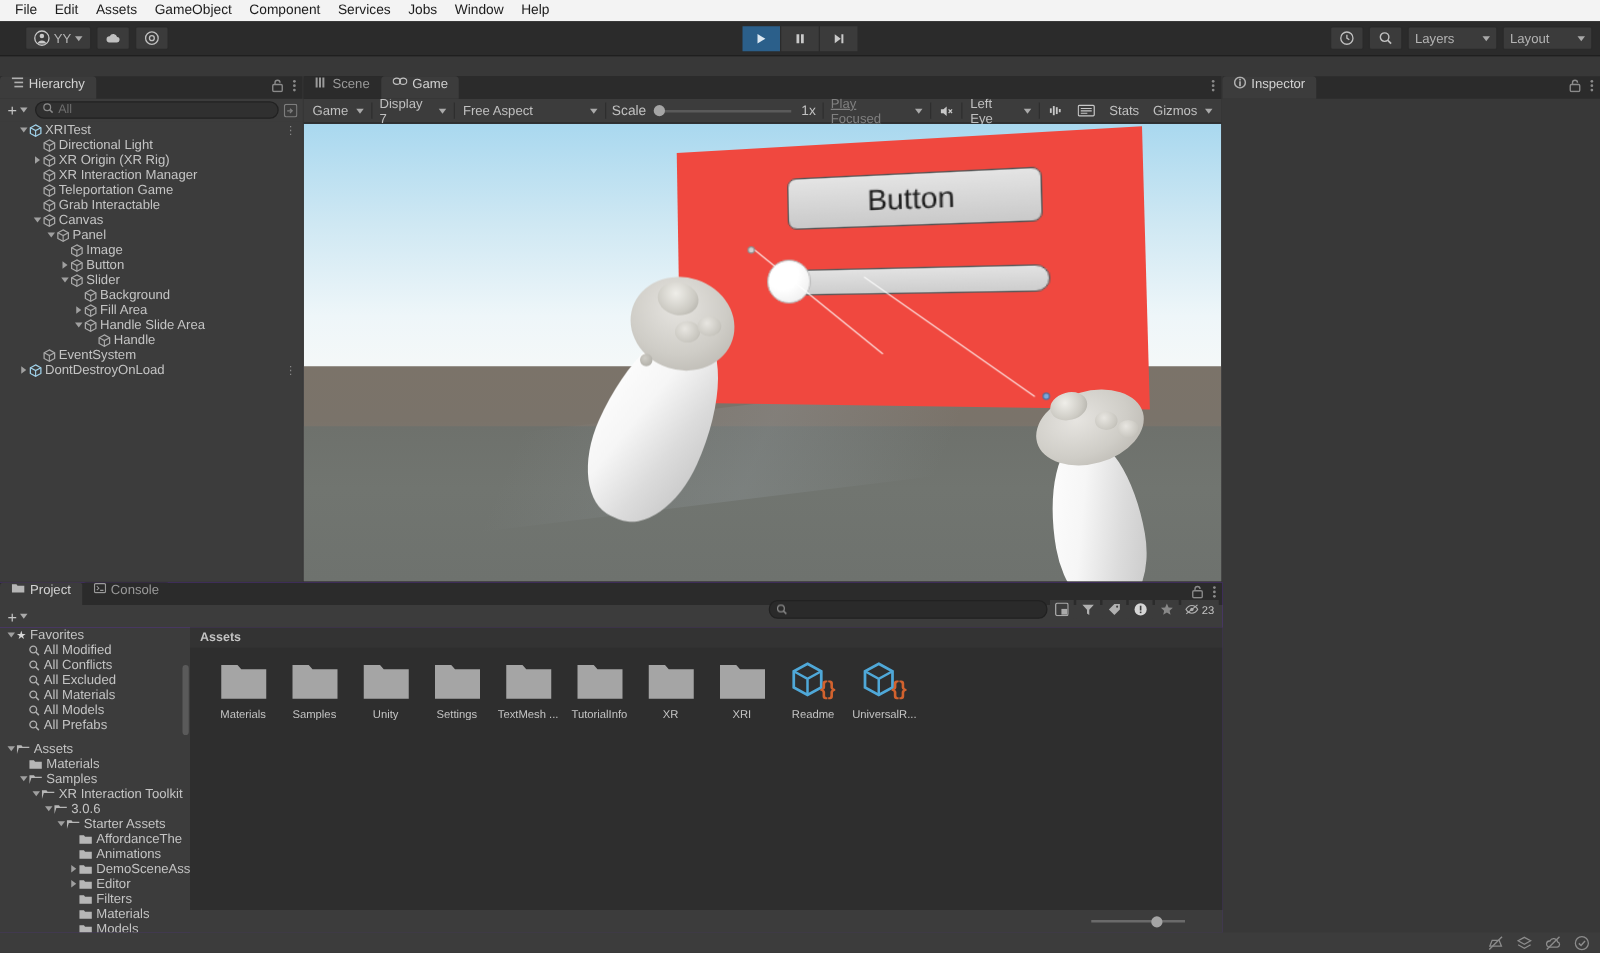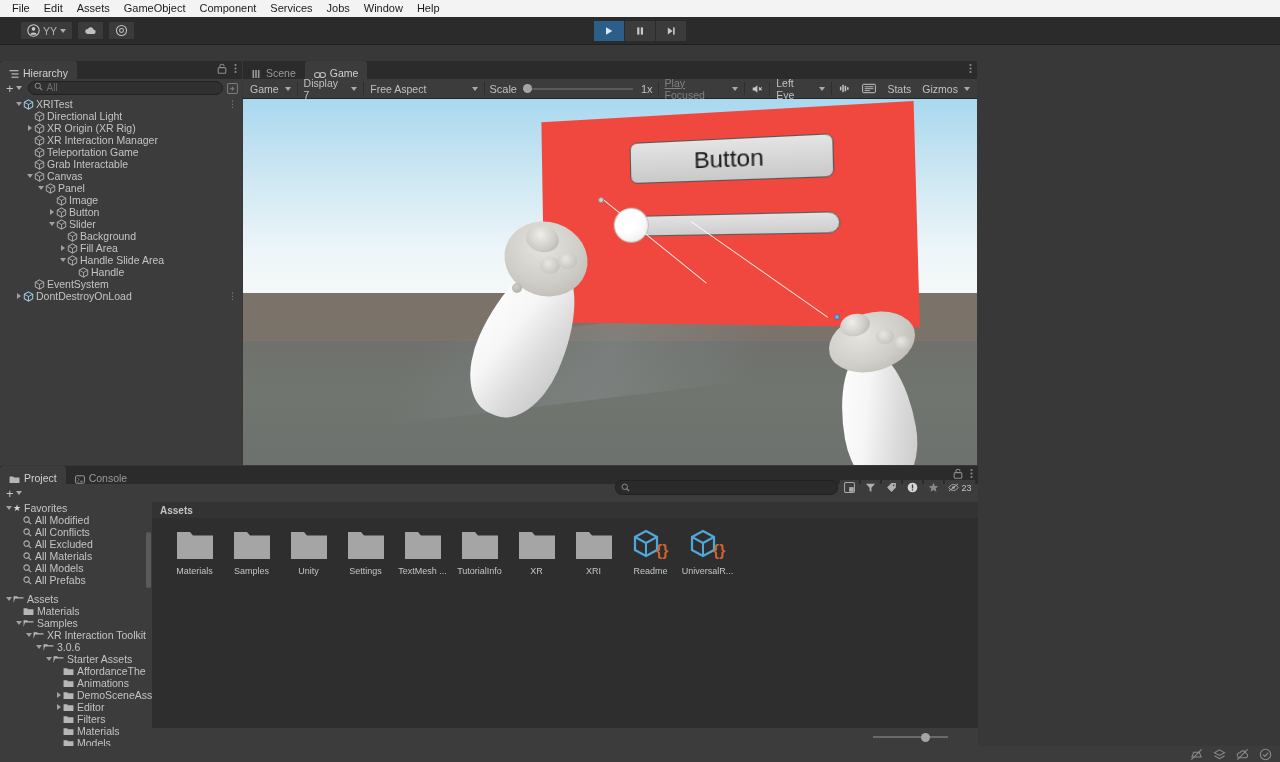--- a/index.html
+++ b/index.html
@@ -74,21 +74,21 @@
     color: #b4b4b4; font-size: 10.5px; min-width: 72px; justify-content: space-between;
   }
   .caret { width: 0; height: 0; border-left: 3px solid transparent; border-right: 3px solid transparent; border-top: 4px solid #aaa; }
 
   
   .panel-tabs {
     height: 18px; background: #2b2b2b; display: flex; align-items: flex-end;
     position: relative;
   }
   .ptab {
-    height: 18px; padding: 0 9px; display: flex; align-items: flex-end; gap: 4px;
+    height: 18px; padding: 0 9px; display: flex; align-items: flex-start; gap: 4px;
     font-size: 10.5px; color: #9a9a9a; background: #2b2b2b;
     border-top-left-radius: 3px; border-top-right-radius: 3px;
   }
   .ptab.active { background: #3c3c3c; color: #d2d2d2; }
   .tab-icons { position: absolute; right: 5px; top: 2px; display: flex; gap: 7px; align-items: center; color: #8a8a8a; }
 
   
   .hierarchy {
     position: absolute; left: 0; top: 61px; width: 242px; height: 404px;
     background: #383838; display: flex; flex-direction: column;
@@ -292,20 +292,42 @@
           </svg>
       </div>
       <div class="play-btn">
         <svg width="10" height="10" viewBox="0 0 10 10">
             <path d="M1.8 1.4 6.6 5 1.8 8.6z" fill="#c9c9c9"></path>
             <rect x="7.1" y="1.4" width="1.6" height="7.2" fill="#c9c9c9"></rect>
           </svg>
       </div>
     </div>
 
+    <div class="tb-right">
+      <div class="tb-btn">
+        <svg class="tb-icon" viewBox="0 0 16 16">
+          <circle cx="8" cy="8" r="6" fill="none" stroke="#c0c0c0" stroke-width="1.3"></circle>
+          <path d="M8 4.6V8l2.4 1.6" fill="none" stroke="#c0c0c0" stroke-width="1.3"></path>
+        </svg>
+      </div>
+      <div class="tb-btn">
+        <svg class="tb-icon" viewBox="0 0 16 16">
+          <circle cx="7" cy="7" r="4.2" fill="none" stroke="#c0c0c0" stroke-width="1.4"></circle>
+          <line x1="10.2" y1="10.2" x2="13.4" y2="13.4" stroke="#c0c0c0" stroke-width="1.6"></line>
+        </svg>
+      </div>
+      <div class="tb-select">
+        <span>Layers</span>
+        <span class="caret"></span>
+      </div>
+      <div class="tb-select">
+        <span>Layout</span>
+        <span class="caret"></span>
+      </div>
+    </div>
   </div>
 
   <div class="hierarchy">
     <div class="panel-tabs">
       <div class="ptab active">
         <svg width="10" height="10" viewBox="0 0 10 10">
           <rect x="0.5" y="1" width="9" height="1.3" fill="#b0b0b0"></rect>
           <rect x="2.5" y="4.3" width="7" height="1.3" fill="#b0b0b0"></rect>
           <rect x="2.5" y="7.6" width="7" height="1.3" fill="#b0b0b0"></rect>
         </svg>
@@ -638,20 +660,44 @@
       <div class="ctrl" style="left:575px;top:210px;width:140px;height:160px;">
         <div class="ctrl-body" style="left:24px;top:40px;width:72px;height:140px;transform:rotate(-10deg);"></div>
         <div class="ctrl-face" style="left:10px;top:4px;width:88px;height:58px;transform:rotate(-16deg);"></div>
         <div class="ctrl-stick" style="left:22px;top:5px;width:30px;height:22px;transform:rotate(-14deg);"></div>
         <div class="ctrl-btn-s" style="left:58px;top:20px;width:18px;height:15px;"></div>
         <div class="ctrl-btn-s" style="left:76px;top:27px;width:17px;height:14px;"></div>
       </div>
     </div>
   </div>
 
+  <div class="inspector">
+    <div class="panel-tabs">
+      <div class="ptab active">
+        <svg width="10" height="10" viewBox="0 0 10 10">
+          <circle cx="5" cy="5" r="4.3" fill="none" stroke="#b0b0b0" stroke-width="1.2"></circle>
+          <rect x="4.3" y="4" width="1.4" height="4" fill="#b0b0b0"></rect>
+          <rect x="4.3" y="2" width="1.4" height="1.4" fill="#b0b0b0"></rect>
+        </svg>
+        <span>Inspector</span>
+      </div>
+      <div class="tab-icons">
+        <svg width="10" height="11" viewBox="0 0 10 11">
+          <rect x="1.2" y="4.6" width="7.6" height="5.6" rx="1" fill="none" stroke="#8a8a8a" stroke-width="1.1"></rect>
+          <path d="M3 4.6V3.2a2 2 0 0 1 4 0" fill="none" stroke="#8a8a8a" stroke-width="1.1"></path>
+        </svg>
+        <svg width="3" height="11" viewBox="0 0 3 11">
+          <circle cx="1.5" cy="2" r="1.1" fill="#8a8a8a"></circle>
+            <circle cx="1.5" cy="5.5" r="1.1" fill="#8a8a8a"></circle>
+            <circle cx="1.5" cy="9" r="1.1" fill="#8a8a8a"></circle>
+        </svg>
+      </div>
+    </div>
+    <div class="insp-body"></div>
+  </div>
 
   <div class="project">
     <div class="panel-tabs">
       <div class="ptab active">
         <svg width="11" height="9" viewBox="0 0 12 10">
           <path d="M0.5 1.6h4l1 1.2h6v6H0.5z" fill="#b6b6b6"></path>
         </svg>
         <span>Project</span>
       </div>
       <div class="ptab">

